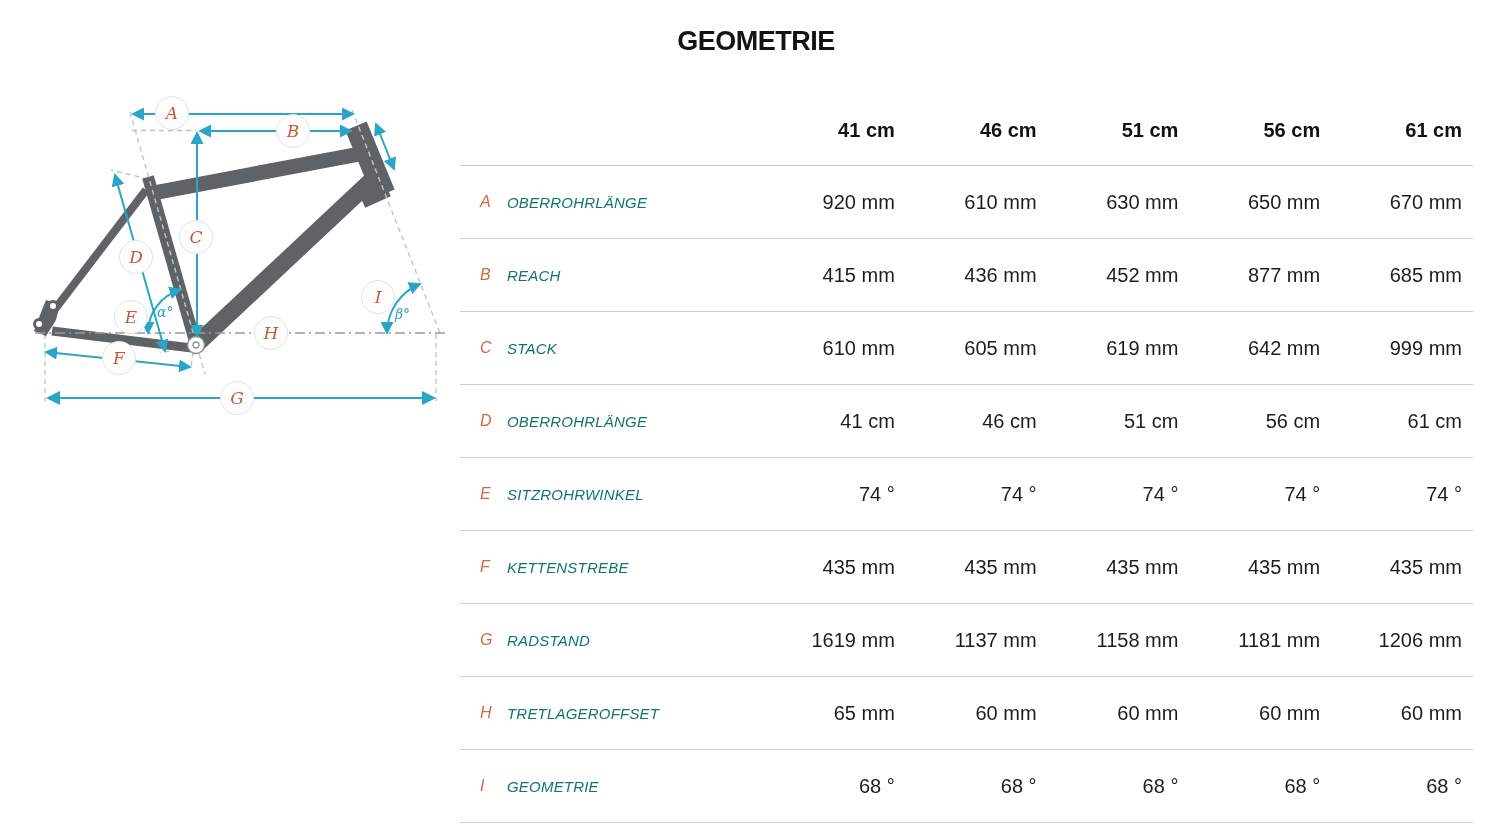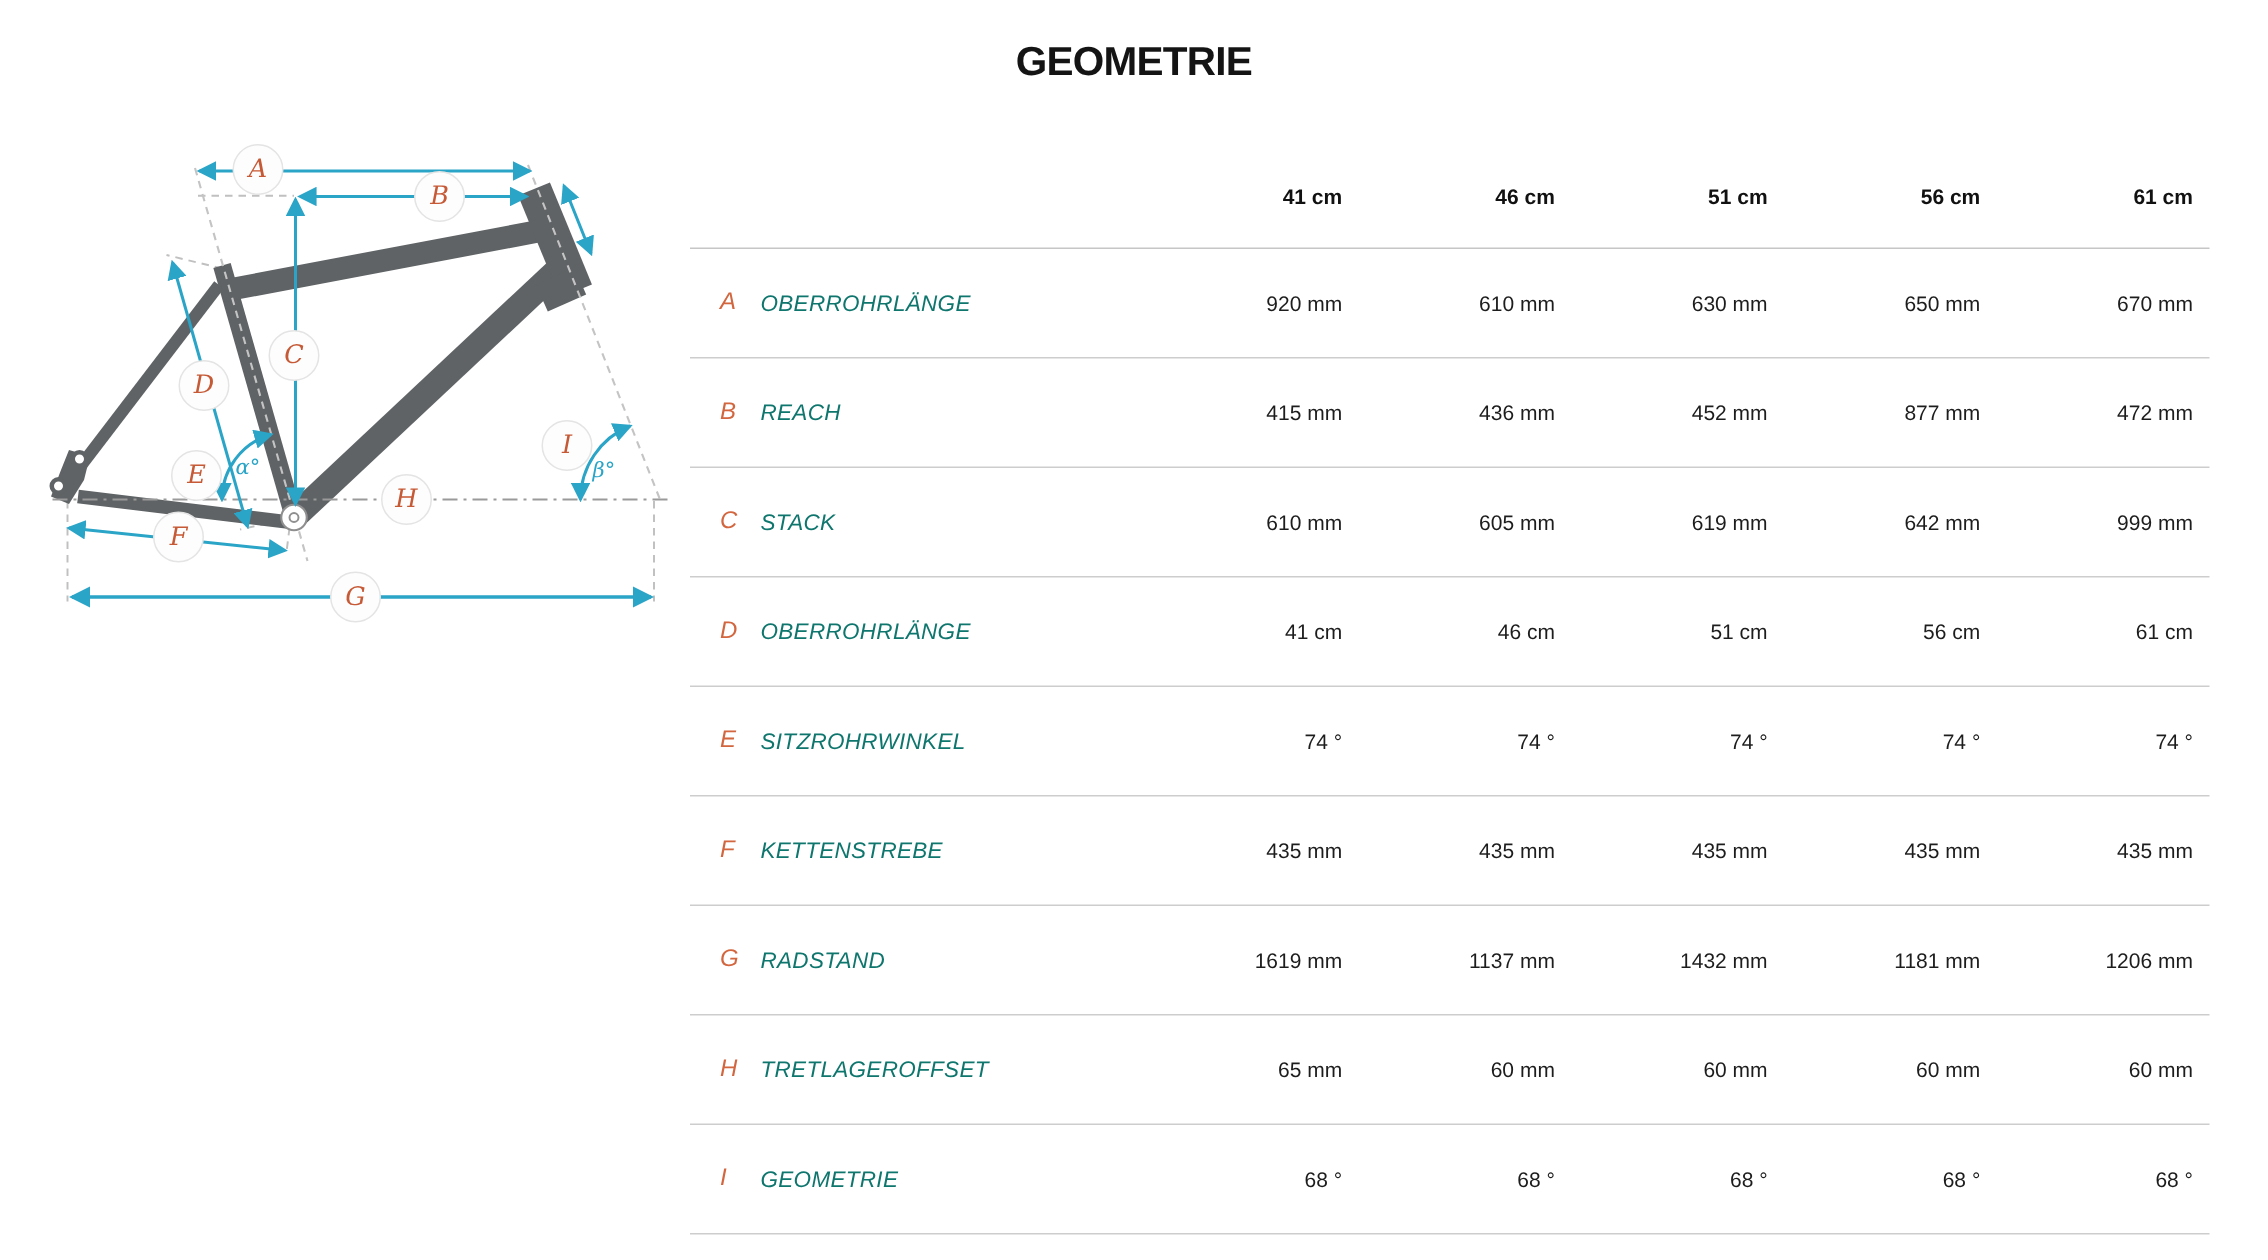--- a/index.html
+++ b/index.html
@@ -25,21 +25,21 @@
     font-size:14px;color:#2aa4c7;
   }
 
   
   .geo-table{position:absolute;left:460px;top:96px;width:1013px;}
   .grow{
     display:grid;grid-template-columns:304px repeat(5,141.8px);
     height:72px;align-items:center;border-bottom:1px solid #cdcdcd;
   }
   .grow.ghead{height:69px;border-bottom:1px solid #c6c6c6;}
-  .vcell{text-align:right;padding-right:11px;font-size:14px;color:#1d1d1d;white-space:nowrap;}
+  .vcell{text-align:right;padding-right:11px;font-size:20px;color:#1d1d1d;white-space:nowrap;}
   .hcell{font-weight:bold;color:#111;}
   .lcell{display:flex;align-items:center;padding-left:20px;}
   .rkey{
     width:27px;flex:0 0 27px;font-style:italic;font-size:16px;color:#d2663f;
   }
   .rlabel{
     font-style:italic;font-size:15px;color:#0f766e;letter-spacing:0.2px;white-space:nowrap;
   }
 </style>
 </head>
@@ -139,21 +139,21 @@
 
   <div class="grow">
     <div class="lcell">
       <span class="rkey">B</span>
       <span class="rlabel">REACH</span>
     </div>
     <div class="vcell">415 mm</div>
     <div class="vcell">436 mm</div>
     <div class="vcell">452 mm</div>
     <div class="vcell">877 mm</div>
-    <div class="vcell">472 mm</div>
+    <div class="vcell">685 mm</div>
   </div>
 
   <div class="grow">
     <div class="lcell">
       <span class="rkey">C</span>
       <span class="rlabel">STACK</span>
     </div>
     <div class="vcell">610 mm</div>
     <div class="vcell">605 mm</div>
     <div class="vcell">619 mm</div>
@@ -197,21 +197,21 @@
     <div class="vcell">435 mm</div>
   </div>
 
   <div class="grow">
     <div class="lcell">
       <span class="rkey">G</span>
       <span class="rlabel">RADSTAND</span>
     </div>
     <div class="vcell">1619 mm</div>
     <div class="vcell">1137 mm</div>
-    <div class="vcell">1432 mm</div>
+    <div class="vcell">1158 mm</div>
     <div class="vcell">1181 mm</div>
     <div class="vcell">1206 mm</div>
   </div>
 
   <div class="grow">
     <div class="lcell">
       <span class="rkey">H</span>
       <span class="rlabel">TRETLAGEROFFSET</span>
     </div>
     <div class="vcell">65 mm</div>

